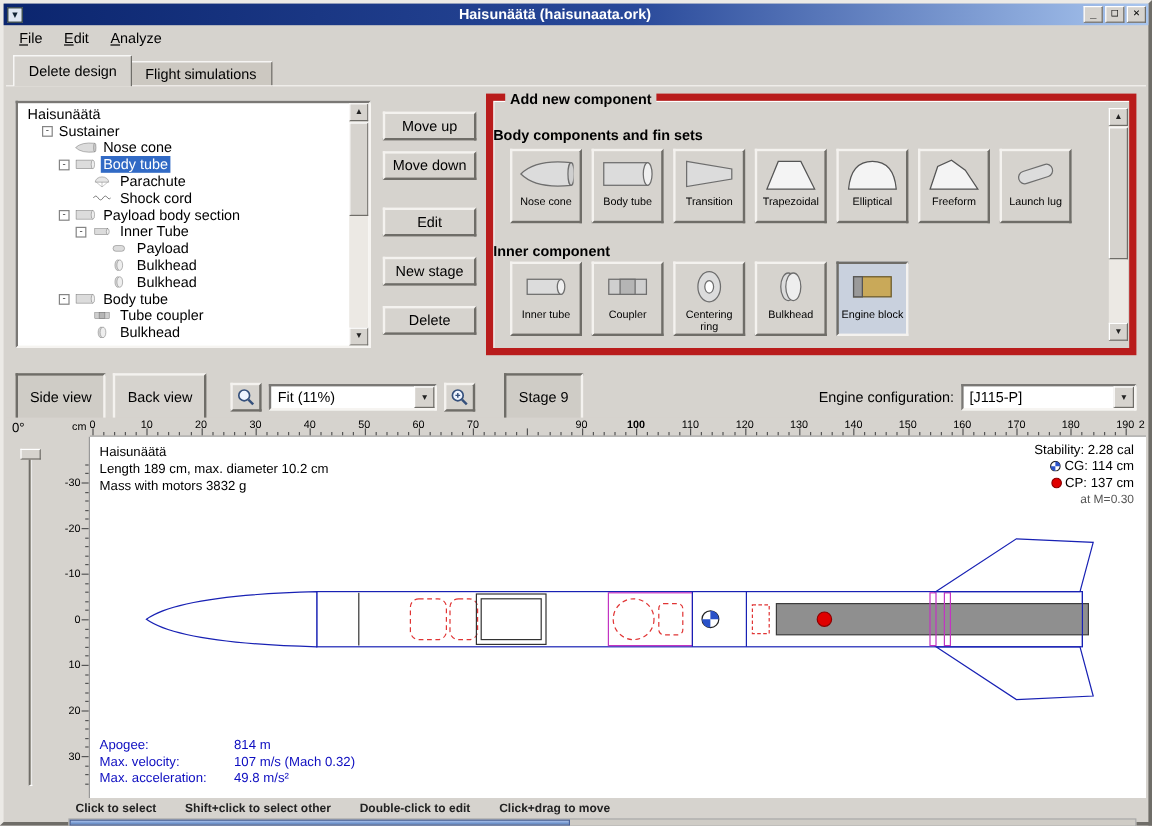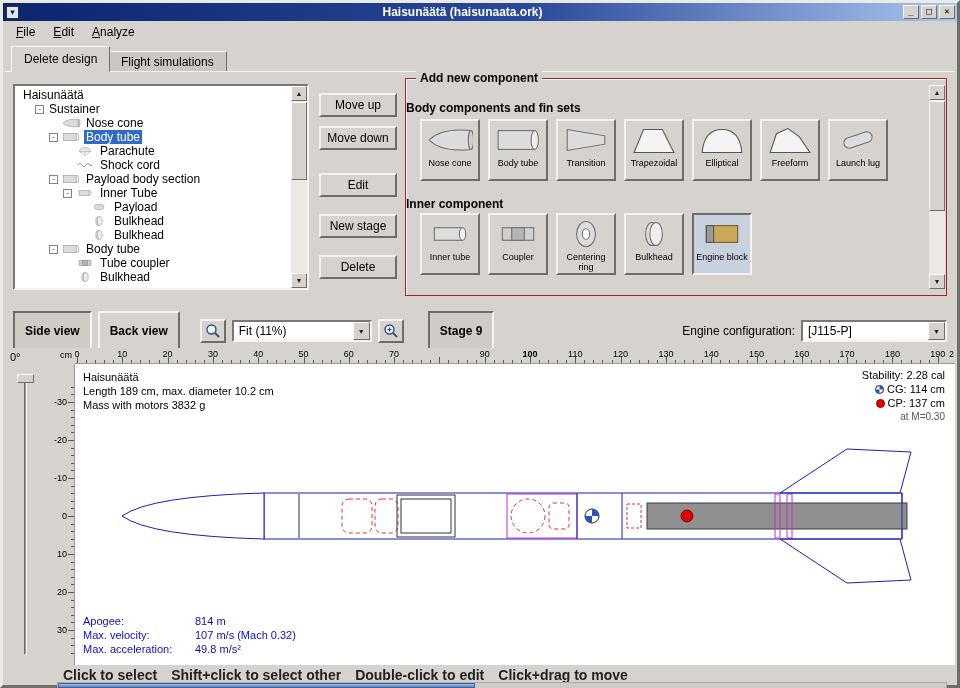--- a/index.html
+++ b/index.html
@@ -51,35 +51,35 @@
   .sb-up{top:0;} .sb-dn{bottom:0;}
   .sb-thumb{position:absolute;left:0;width:16px;background:#d6d3ce;border:1px solid;border-color:#fff #6f6d68 #6f6d68 #fff;}
 
   
   .btn{background:#d6d3ce;border:2px solid;border-color:#f4f2ef #6f6d68 #6f6d68 #f4f2ef;
     display:flex;align-items:center;justify-content:center;font-size:12px;cursor:default;}
   .btn.pressed{border-color:#6f6d68 #f4f2ef #f4f2ef #6f6d68;background:#cfccc6;}
   .sidecol .btn{position:absolute;left:314px;width:78px;height:24px;}
 
   
-  .addpanel{position:absolute;left:400px;right:8px;top:6px;height:218px;border:1px solid #b91c1c;
+  .addpanel{position:absolute;left:400px;right:8px;top:6px;height:218px;border:6px solid #b91c1c;
     box-shadow:1px 1px 0 #fff inset;}
   .grp-title{position:absolute;top:-8px;left:10px;background:#d6d3ce;padding:0 4px;font-weight:bold;}
   .grp-label{position:absolute;left:0;font-weight:bold;}
   .comp-row{position:absolute;left:14px;display:flex;gap:8px;}
   .comp-btn{width:60px;height:62px;background:#d6d3ce;border:2px solid;border-color:#f4f2ef #6f6d68 #6f6d68 #f4f2ef;
     display:flex;flex-direction:column;align-items:center;padding:3px 1px 2px;}
   .comp-btn.selected{border-color:#6f6d68 #f4f2ef #f4f2ef #6f6d68;background:#c9d1de;}
   .comp-icon{width:46px;height:32px;}
   .comp-icon svg{width:100%;height:100%;}
   .comp-label{font-size:9px;line-height:10px;text-align:center;margin-top:2px;}
 
   
   .viewbar{position:absolute;top:311px;left:2px;right:2px;height:34px;display:flex;align-items:center;gap:6px;padding:0 8px;}
-  .tbtn{height:40px;padding:0 10px;font-weight:bold;}
+  .tbtn{height:40px;padding:0 10px;}
   .iconbtn{width:26px;height:24px;padding:0;}
   .combo{height:22px;background:#fff;border:2px solid;border-color:#7a7875 #f6f4f1 #f6f4f1 #7a7875;
     display:flex;align-items:center;padding:0 20px 0 5px;position:relative;}
   .combo .arrowbtn{position:absolute;right:0;top:0;bottom:0;width:17px;background:#d6d3ce;
     border:1px solid;border-color:#fff #6f6d68 #6f6d68 #fff;font-size:7px;line-height:18px;text-align:center;color:#222;}
   .mclabel{margin-left:auto;}
 
   
   .drawarea{position:absolute;top:345px;left:2px;right:2px;height:317px;background:#d6d3ce;}
   .rotcol{position:absolute;left:0;top:0;width:40px;bottom:0;}
@@ -99,21 +99,21 @@
   .canvas{position:absolute;left:70px;top:16px;right:0;bottom:0;background:#fff;overflow:hidden;}
   .design-info{position:absolute;left:8px;top:6px;font-size:11px;line-height:14px;}
   .stab{position:absolute;right:10px;top:4px;font-size:11px;line-height:14px;text-align:right;}
   .stab .mini{display:inline-block;vertical-align:-1px;margin-right:3px;}
   .mach{font-size:10px;color:#555;}
   .flight{position:absolute;left:8px;top:250px;font-size:11px;line-height:14px;color:#0d0dc0;}
   .flight .fl{display:inline-block;width:112px;}
 
   
   .statusbar{position:absolute;top:662px;left:2px;right:2px;height:19px;display:flex;align-items:center;
-    gap:14px;padding-left:58px;font-size:14px;font-weight:bold;color:#222;}
+    gap:24px;padding-left:58px;font-size:10px;font-weight:bold;color:#222;}
   .hsb{position:absolute;left:54px;right:10px;top:679px;height:7px;background:#cfccc6;border:1px solid #aaa;}
   .hsb-thumb{position:absolute;left:0;top:0;bottom:0;width:47%;
     background:linear-gradient(#a8c0ea,#5a83c0);border:1px solid #46619c;}
 </style>
 </head>
 <body>
 
 <div class="win">
 
   <div class="titlebar">

